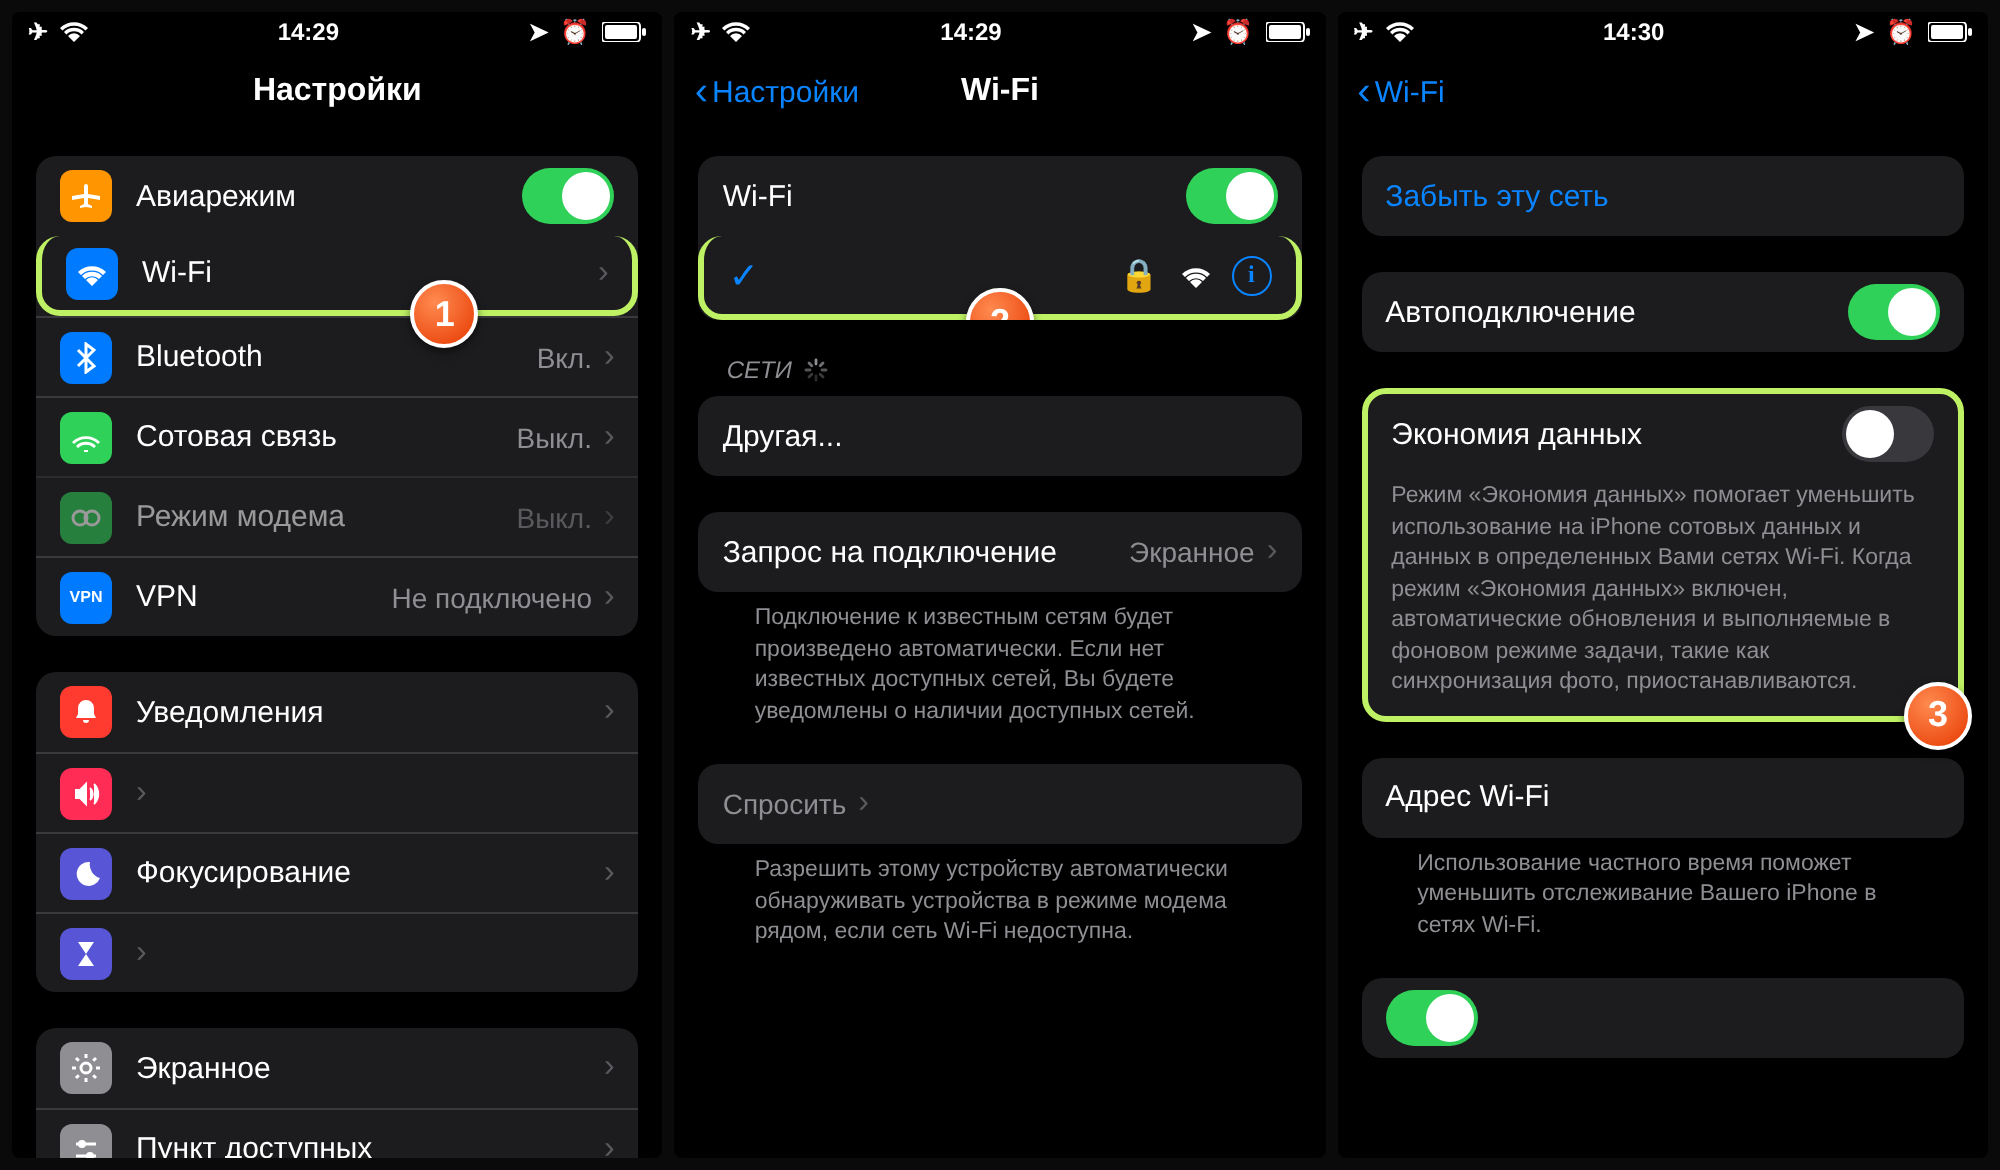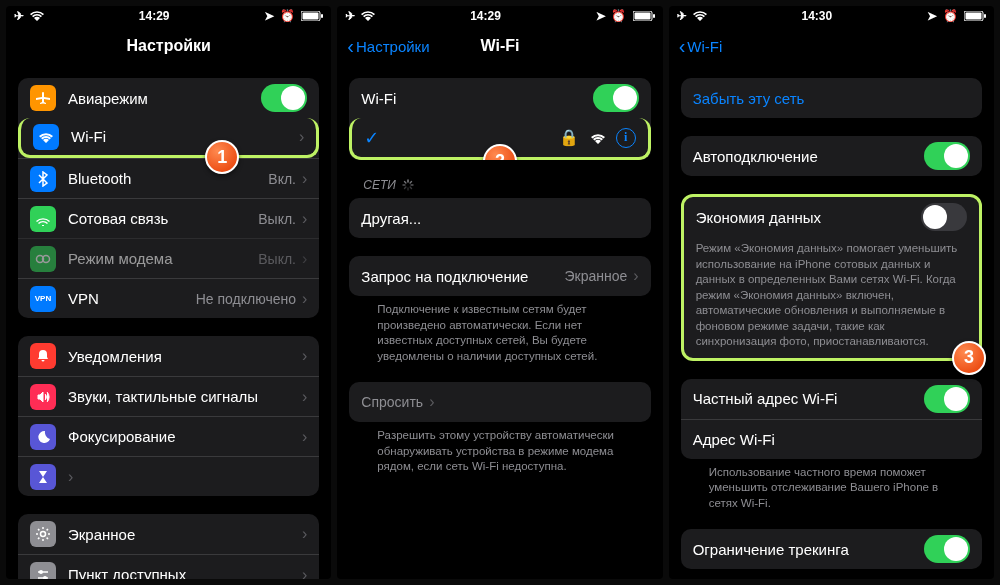--- a/index.html
+++ b/index.html
@@ -274,21 +274,20 @@
           </div>
         <span class="label">Уведомления</span>
         <span class="chevron">›</span>
       </div>
       <div class="row">
         <div class="icon-box" style="background:#ff2d55">
             <svg width="14" height="14" viewBox="0 0 14 14">
               <path fill="#fff" d="M2 5v4h2l3 3V2L4 5zM9 4a4 4 0 010 6M11 2a7 7 0 010 10" stroke="#fff"></path>
             </svg>
           </div>
-        <span class="label">Звуки, тактильные сигналы</span>
         <span class="chevron">›</span>
       </div>
       <div class="row">
         <div class="icon-box" style="background:#5856d6">
             <svg width="14" height="14" viewBox="0 0 14 14">
               <path fill="#fff" d="M9 1a6 6 0 105 8A7 7 0 019 1z"></path>
             </svg>
           </div>
         <span class="label">Фокусирование</span>
         <span class="chevron">›</span>
@@ -466,33 +465,26 @@
               <div class="knob"></div>
             </div>
         </div>
         <div class="footer-text" style="margin:4px 12px 0 12px">Режим «Экономия данных» помогает уменьшить использование на iPhone сотовых данных и данных в определенных Вами сетях Wi-Fi. Когда режим «Экономия данных» включен, автоматические обновления и выполняемые в фоновом режиме задачи, такие как синхронизация фото, приостанавливаются.</div>
       </div>
       <div class="badge-num" style="right:-4px;bottom:-14px">3</div>
     </div>
 
     <div class="group">
       <div class="row">
-        <span class="label">Частный адрес Wi-Fi</span>
+        <span class="label">Адрес Wi-Fi</span>
+      </div>
+    </div>
+    <div class="footer-text">Использование частного время поможет уменьшить отслеживание Вашего iPhone в сетях Wi-Fi.</div>
+
+    <div class="group">
+      <div class="row">
         <div class="toggle on">
             <div class="knob"></div>
           </div>
       </div>
-      <div class="row">
-        <span class="label">Адрес Wi-Fi</span>
-      </div>
-    </div>
-    <div class="footer-text">Использование частного время поможет уменьшить отслеживание Вашего iPhone в сетях Wi-Fi.</div>
-
-    <div class="group">
-      <div class="row">
-        <span class="label">Ограничение трекинга</span>
-        <div class="toggle on">
-            <div class="knob"></div>
-          </div>
-      </div>
     </div>
   </div>
 </div>
 
 </body></html>

